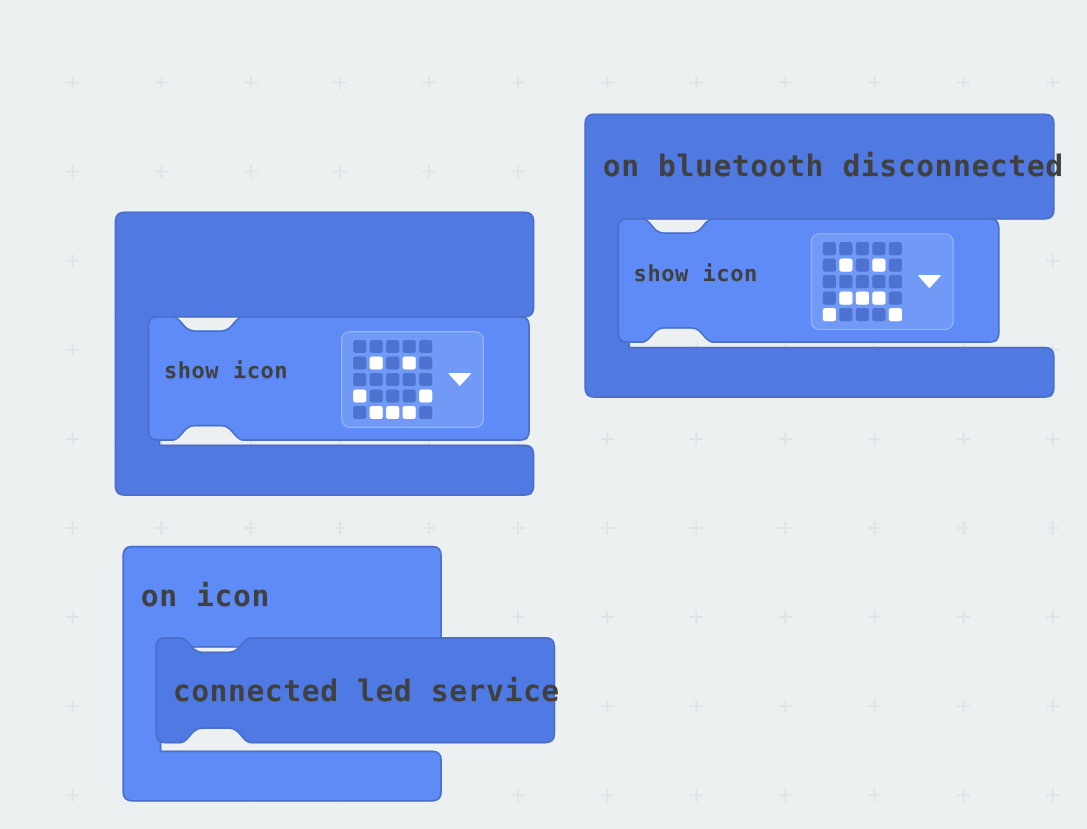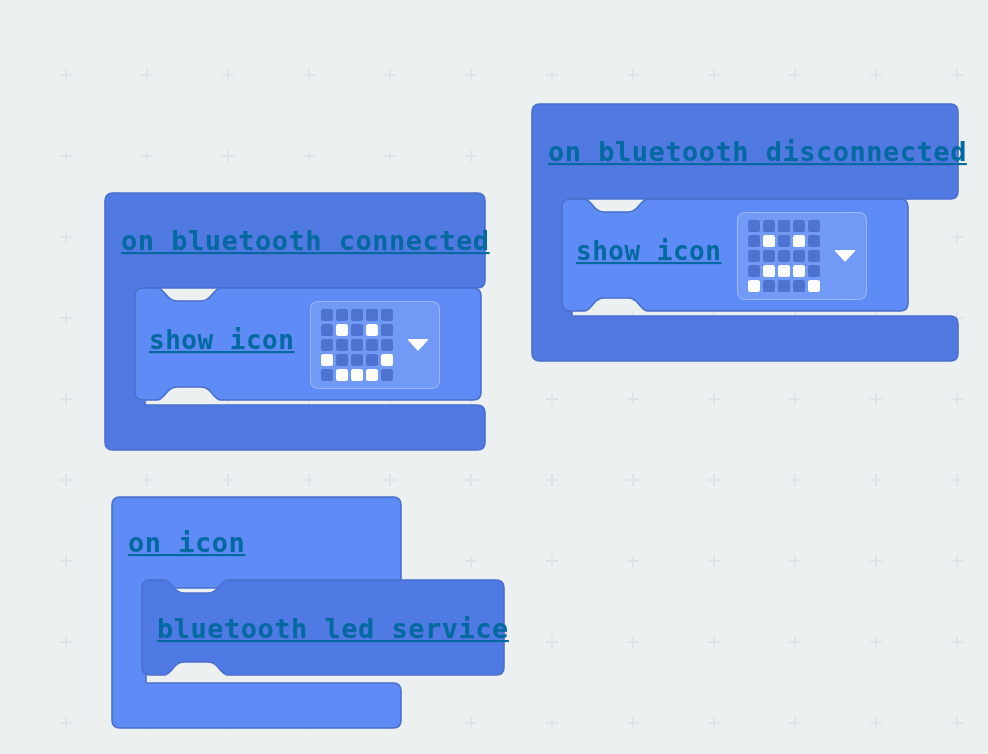--- a/index.html
+++ b/index.html
@@ -13,32 +13,31 @@
     pointer-events:none;
   }
   .canvas{position:absolute;left:0;top:0;width:988px;height:754px;}
 
   
   .group{position:absolute;}
   .blocksvg{position:absolute;left:0;top:0;overflow:visible;}
 
   .blk-label{
     position:absolute;
-    color:#0369a1;
+    color:#404040;
     font-family:"DejaVu Sans Mono","Liberation Mono",monospace;
     font-size:27px;
     font-weight:700;
     letter-spacing:0.5px;
     white-space:nowrap;
     line-height:1;
     text-shadow:0 1px 0 rgba(0,0,0,0.06);
     user-select:none;
-    text-decoration:underline;
-  }
-  .blk-label.small{font-size:26px;}
+  }
+  .blk-label.small{font-size:20px;}
 
   
   .led-field{
     position:absolute;
     display:flex;align-items:center;
     border-radius:8px;
     border:1px solid rgba(255,255,255,0.30);
     background:rgba(255,255,255,0.12);
     padding:8px 8px 8px 10px;
     box-sizing:border-box;
@@ -231,21 +230,20 @@
                L 86,112
                C 78,112 77,99 66,99
                L 42,99
                C 31,99 30,112 22,112
                L 8,112
                Q 0,112 0,104
                L 0,8
                Q 0,0 8,0 Z" fill="#5e8bf5" stroke="#4a6fcc" stroke-width="1.6" stroke-linejoin="round"></path>
     </svg>
 
-    <div class="blk-label" style="left:16px;top:34px;">on bluetooth connected</div>
 
     <div class="blk-label small" style="left:44px;top:134px;">show icon</div>
 
     <div class="led-field" style="left:205px;top:108px;width:130px;height:88px;">
       <div class="led-grid">
           <span class="led"></span>
           <span class="led"></span>
           <span class="led"></span>
           <span class="led"></span>
           <span class="led"></span>
@@ -385,16 +383,16 @@
                L 42,82
                C 31,82 30,95 22,95
                L 8,95
                Q 0,95 0,87
                L 0,8
                Q 0,0 8,0 Z" fill="#4f7ae4" stroke="#4a6fcc" stroke-width="1.6" stroke-linejoin="round"></path>
     </svg>
 
     <div class="blk-label" style="left:16px;top:32px;">on icon</div>
 
-    <div class="blk-label" style="left:45px;top:118px;">bluetooth led service</div>
+    <div class="blk-label" style="left:45px;top:118px;">connected led service</div>
   </div>
 
 </div>
 
 </body></html>

